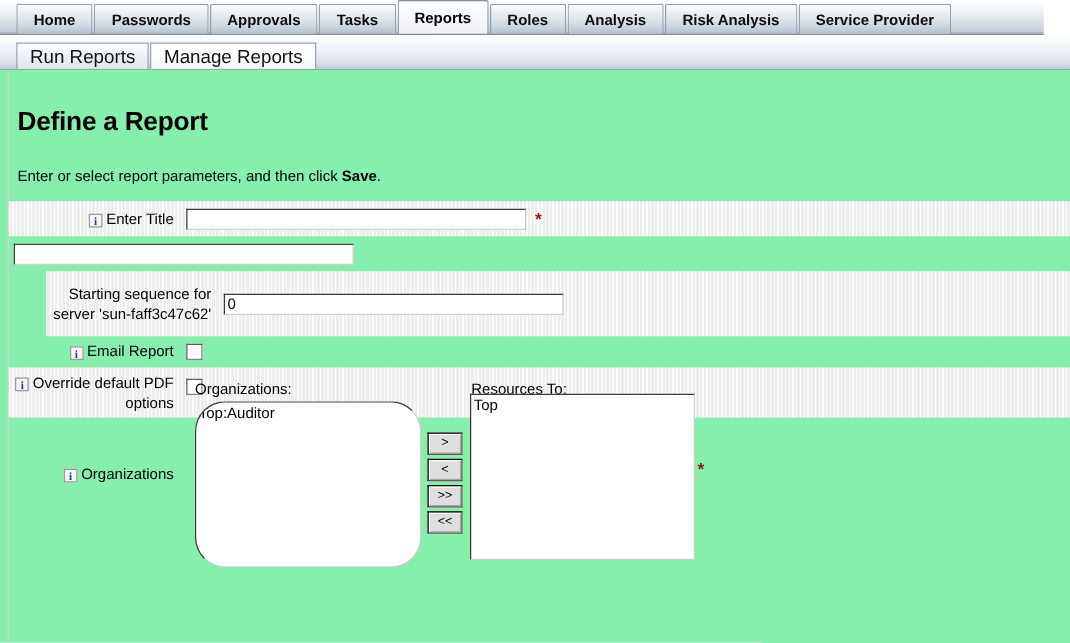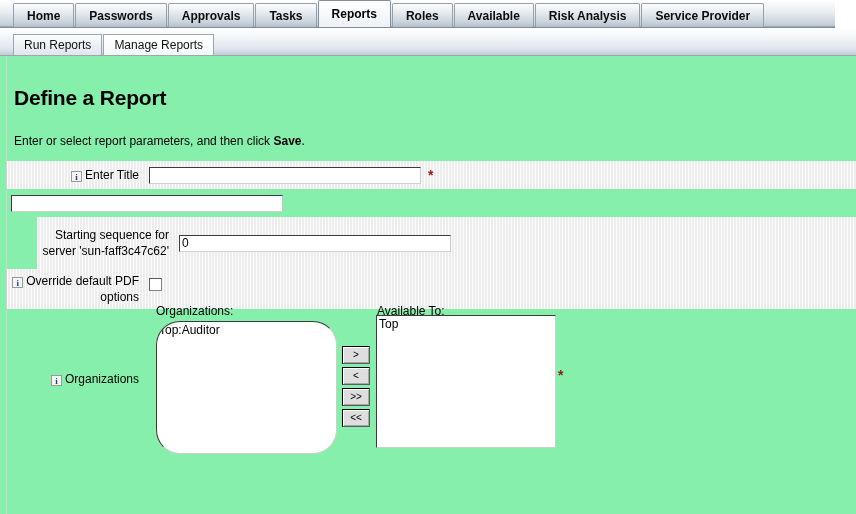--- a/index.html
+++ b/index.html
@@ -69,21 +69,21 @@
     align-items: flex-end;
     padding-left: 13px;
   }
   .stab {
     height: 21px;
     margin-right: 1px;
     padding: 0 10px;
     display: flex;
     align-items: center;
     justify-content: center;
-    font-size: 12px;
+    font-size: 15px;
     color: #111111;
     background: linear-gradient(to bottom, #fefeff 0%, #eef2f6 45%, #dfe6ed 100%);
     border: 1px solid #9aa6b2;
     border-bottom: none;
     box-sizing: border-box;
     white-space: nowrap;
     cursor: pointer;
   }
   .stab.active {
     background: linear-gradient(to bottom, #ffffff 0%, #fafbfc 60%, #f4f6f8 100%);
@@ -290,21 +290,21 @@
   <div class="ptab">
       <span>Tasks</span>
     </div>
   <div class="ptab active">
       <span>Reports</span>
     </div>
   <div class="ptab">
       <span>Roles</span>
     </div>
   <div class="ptab">
-      <span>Available</span>
+      <span>Analysis</span>
     </div>
   <div class="ptab">
       <span>Risk Analysis</span>
     </div>
   <div class="ptab">
       <span>Service Provider</span>
     </div>
 
 </div>
 
@@ -346,39 +346,47 @@
 
     <div class="frow alt" style="height:52px;margin-left:30px;">
       <div class="flabel" style="line-height:16px;">
         <span>Starting sequence for server 'sun-faff3c47c62'</span>
       </div>
       <div class="fctl">
         <input class="tinput" style="width: 272px;" type="text" value="0">
       </div>
     </div>
 
+    <div class="frow" style="height:25px;">
+      <div class="flabel">
+        <span class="infoicon">i</span><span>Email Report</span>
+      </div>
+      <div class="fctl">
+        <span class="cbox"></span>
+      </div>
+    </div>
 
     <div class="frow alt" style="height:40px;">
       <div class="flabel" style="line-height:16px;">
         <span class="infoicon">i</span><span>Override default PDF options</span>
       </div>
       <div class="fctl" style="align-self:flex-start; margin-top:9px;">
         <span class="cbox"></span>
       </div>
     </div>
   </div>
 
   <div id="orgrow">
 
     <div id="orglabel">
       <span class="infoicon">i</span><span>Organizations</span>
     </div>
 
     <div class="listcap" style="left:149px; top:0px;">Organizations:</div>
-    <div class="listcap" style="left:370px; top:0px;">Available To:</div>
+    <div class="listcap" style="left:370px; top:0px;">Resources To:</div>
 
     <div class="listbox" style="left:149px; top:17px; width:181px; height:133px;border-radius:24px;">
       <div class="lbitem">Top:Auditor</div>
     </div>
 
     <div id="btnstack">
       <button class="mvbtn">&gt;</button>
       <button class="mvbtn">&lt;</button>
       <button class="mvbtn">&gt;&gt;</button>
       <button class="mvbtn">&lt;&lt;</button>

